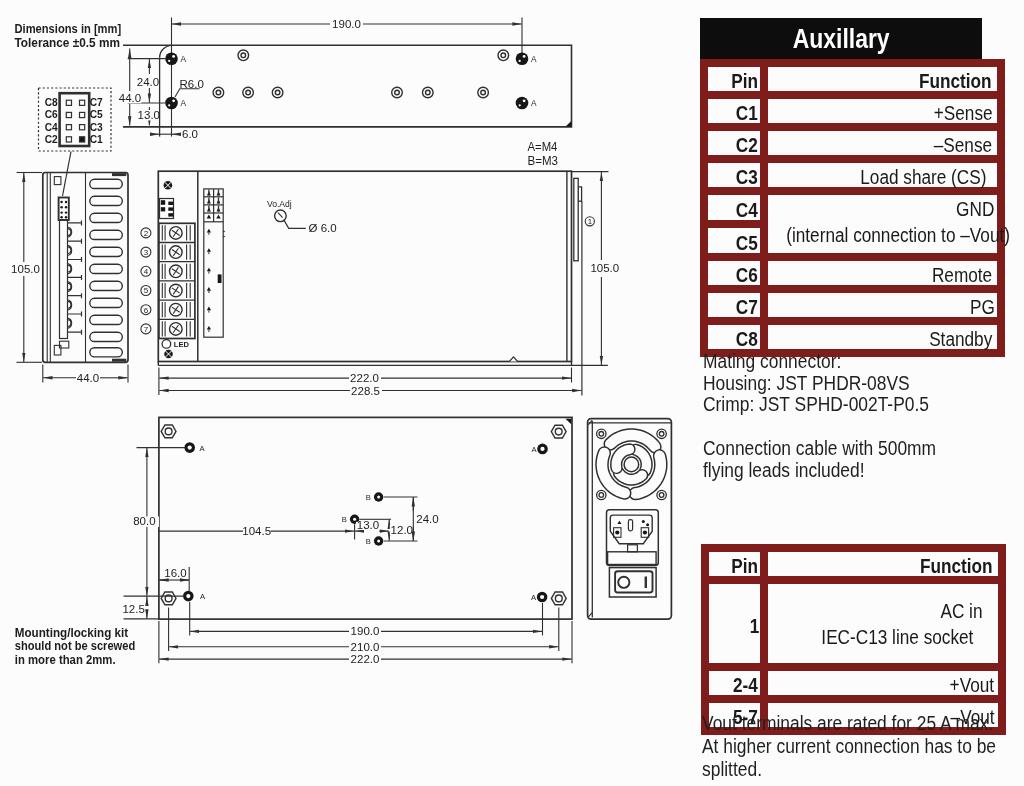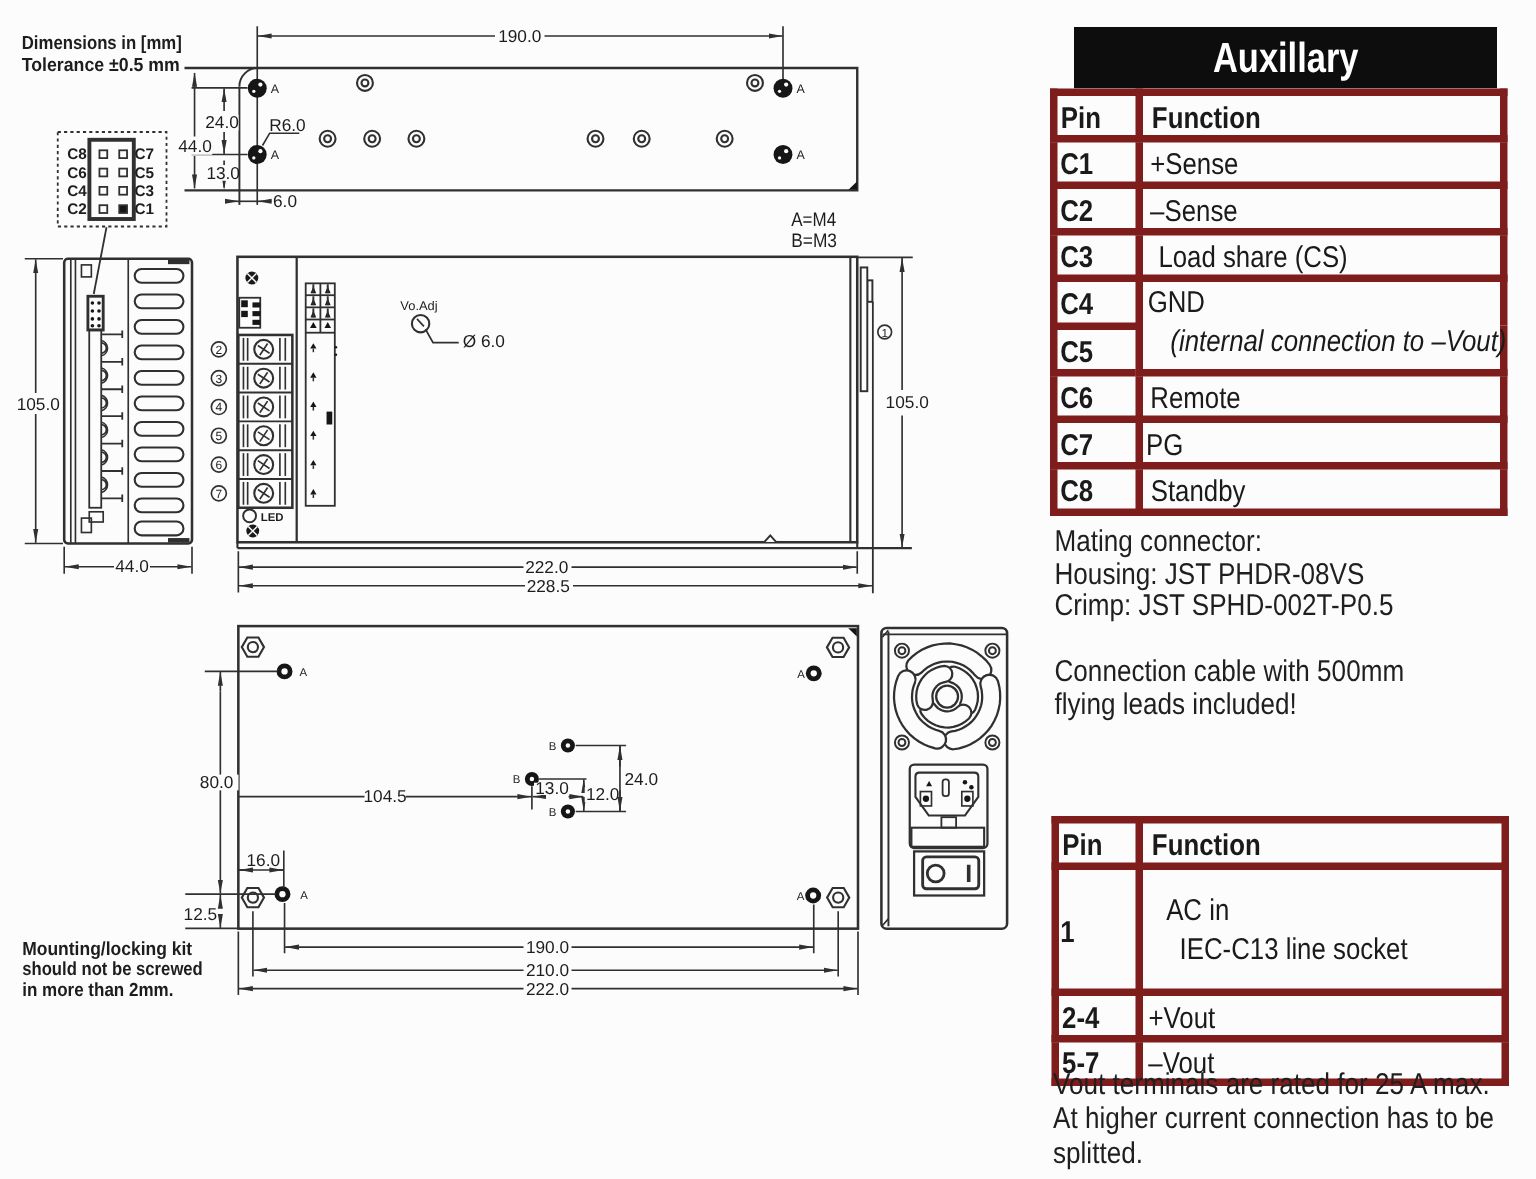--- a/index.html
+++ b/index.html
@@ -1,30 +1,30 @@
 <!DOCTYPE html>
 <html><head><meta charset="utf-8">
 <style>
 html,body{margin:0;padding:0;background:#fcfcfc;}
 #page{position:relative;width:1024px;height:786px;overflow:hidden;background:#fcfcfc;
   font-family:"Liberation Sans",sans-serif;color:#1a1a1a;}
 .abs{position:absolute;}
 .tblhead{background:#0d0d0d;color:#fff;font-weight:bold;font-size:25px;text-align:center;}
 table.t{border-collapse:collapse;table-layout:fixed;background:#fcfcfc;}
-table.t td{border:5px solid #7f1d1d;text-align:left;vertical-align:middle;padding:4px 0 0 0;
+table.t td{border:8px solid #7f1d1d;text-align:right;vertical-align:middle;padding:4px 0 0 0;
   font-size:20px;line-height:1;}
 td.pin{font-weight:bold;}
 .txt{font-size:20px;color:#1f1f1f;white-space:nowrap;transform:scaleX(0.87);transform-origin:left top;}
 .c{display:inline-block;transform:scaleX(0.86);white-space:nowrap;}
 .hd{display:inline-block;font-size:28px;transform:scaleX(0.82);}
 </style></head>
 <body>
 <div id="page">
 
-<div class="abs tblhead" style="left:716px;top:18px;width:282px;height:41px;line-height:41px;"><span class="hd">Auxillary</span></div>
+<div class="abs tblhead" style="left:700px;top:18px;width:282px;height:41px;line-height:41px;"><span class="hd">Auxillary</span></div>
 <table class="t abs" style="left:700px;top:59px;width:305px;">
 <tbody>
         <tr style="height:31px;">
           <td class="pin" style="width:52px;"><span class="c">Pin</span></td>
           <td style="font-weight:bold;"><span class="c">Function</span></td>
         </tr>
 <tr style="height:31px;">
           <td class="pin"><span class="c">C1</span></td>
           <td><span class="c">+Sense</span></td>
         </tr>
@@ -33,21 +33,21 @@
           <td><span class="c">–Sense</span></td>
         </tr>
 <tr style="height:31px;">
           <td class="pin"><span class="c">C3</span></td>
           <td><span class="c">Load share (CS)</span></td>
         </tr>
 <tr style="height:31px;">
           <td class="pin"><span class="c">C4</span></td>
           <td rowspan="2" style="padding:0;margin-left:32px;">
             <div style="height:30px;line-height:29px;"><span class="c">GND</span></div>
-            <div style="height:28px;line-height:21px;font-style:italic;"><span class="c">(internal connection to –Vout)</span></div>
+            <div style="height:28px;line-height:21px;"><span class="c">(internal connection to –Vout)</span></div>
           </td>
         </tr>
 <tr style="height:31px;">
           <td class="pin"><span class="c">C5</span></td>
         </tr>
 <tr style="height:31px;">
           <td class="pin"><span class="c">C6</span></td>
           <td><span class="c">Remote</span></td>
         </tr>
 <tr style="height:31px;">

